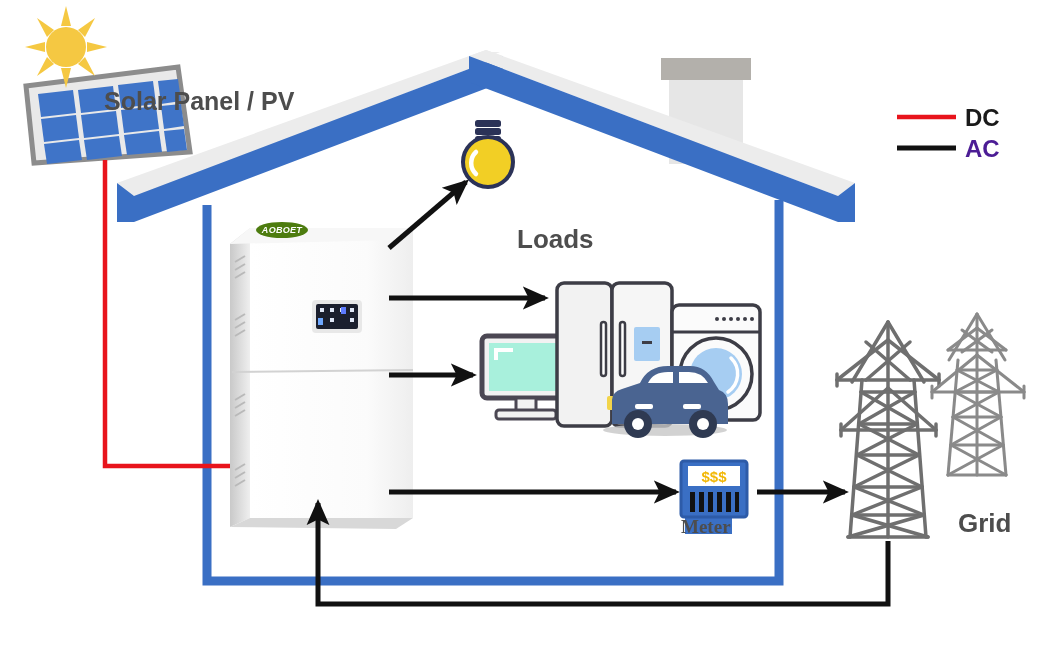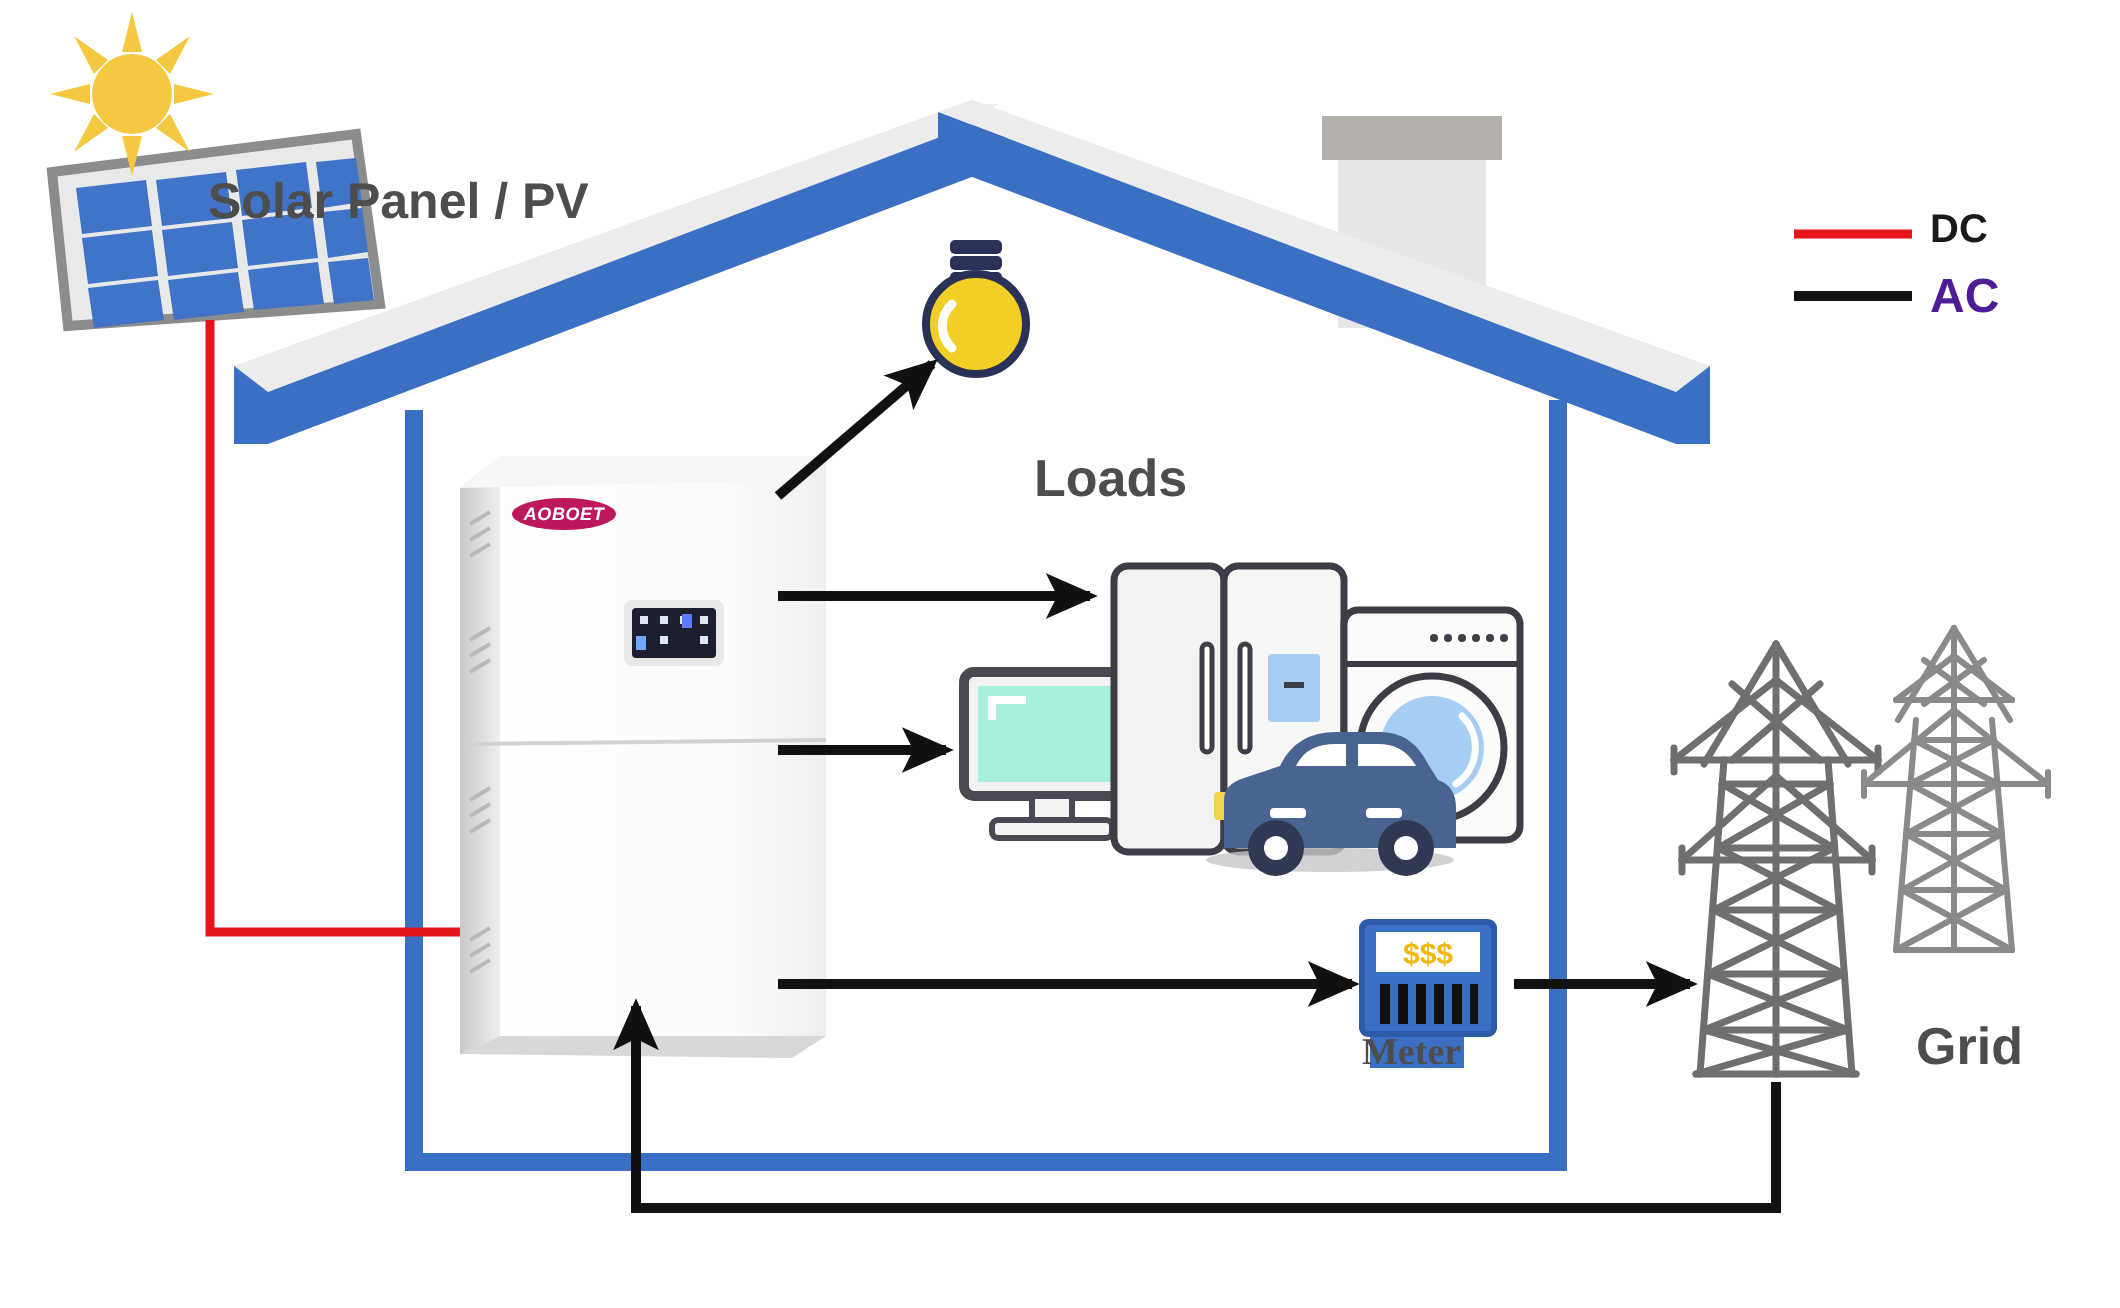--- a/index.html
+++ b/index.html
@@ -6,24 +6,24 @@
   body{width:1060px;height:654px;position:relative;overflow:hidden;
        font-family:"Liberation Sans",sans-serif;}
   #stage{position:absolute;left:0;top:0;width:1060px;height:654px;}
   svg.layer{position:absolute;left:0;top:0;width:1060px;height:654px;overflow:visible;}
   .lbl{position:absolute;color:#4d4d4d;font-weight:bold;font-family:"Liberation Sans",sans-serif;
        white-space:nowrap;user-select:none;}
   #lbl-solar{left:104px;top:45px;font-size:25px;margin-top:42px;}
   #lbl-loads{left:517px;top:224px;font-size:26px;}
   #lbl-meter{left:681px;top:516px;font-size:19px;font-family:Liberation Serif, serif;}
   #lbl-grid{left:958px;top:508px;font-size:26px;}
-  #lbl-dc{left:965px;top:104px;font-size:20px;color:#1a1a1a;font-weight:bold;}
+  #lbl-dc{left:965px;top:104px;font-size:24px;color:#1a1a1a;font-weight:bold;}
   #lbl-ac{left:965px;top:135px;font-size:24px;color:#4c1d95;font-weight:bold;}
-  .inv-logo{position:absolute;left:256px;top:249px;width:52px;height:16px;
-     background:#be185d;border-radius:50%;color:#fff;font-size:9px;font-style:italic;
+  .inv-logo{position:absolute;left:256px;top:222px;width:52px;height:16px;
+     background:#4d7c0f;border-radius:50%;color:#fff;font-size:9px;font-style:italic;
      font-weight:bold;text-align:center;line-height:16px;letter-spacing:.3px;
      font-family:"Liberation Sans",sans-serif;}
 </style>
 </head>
 <body>
 
 <div id="stage">
 
   <svg class="layer" viewBox="0 0 1060 654">
 

